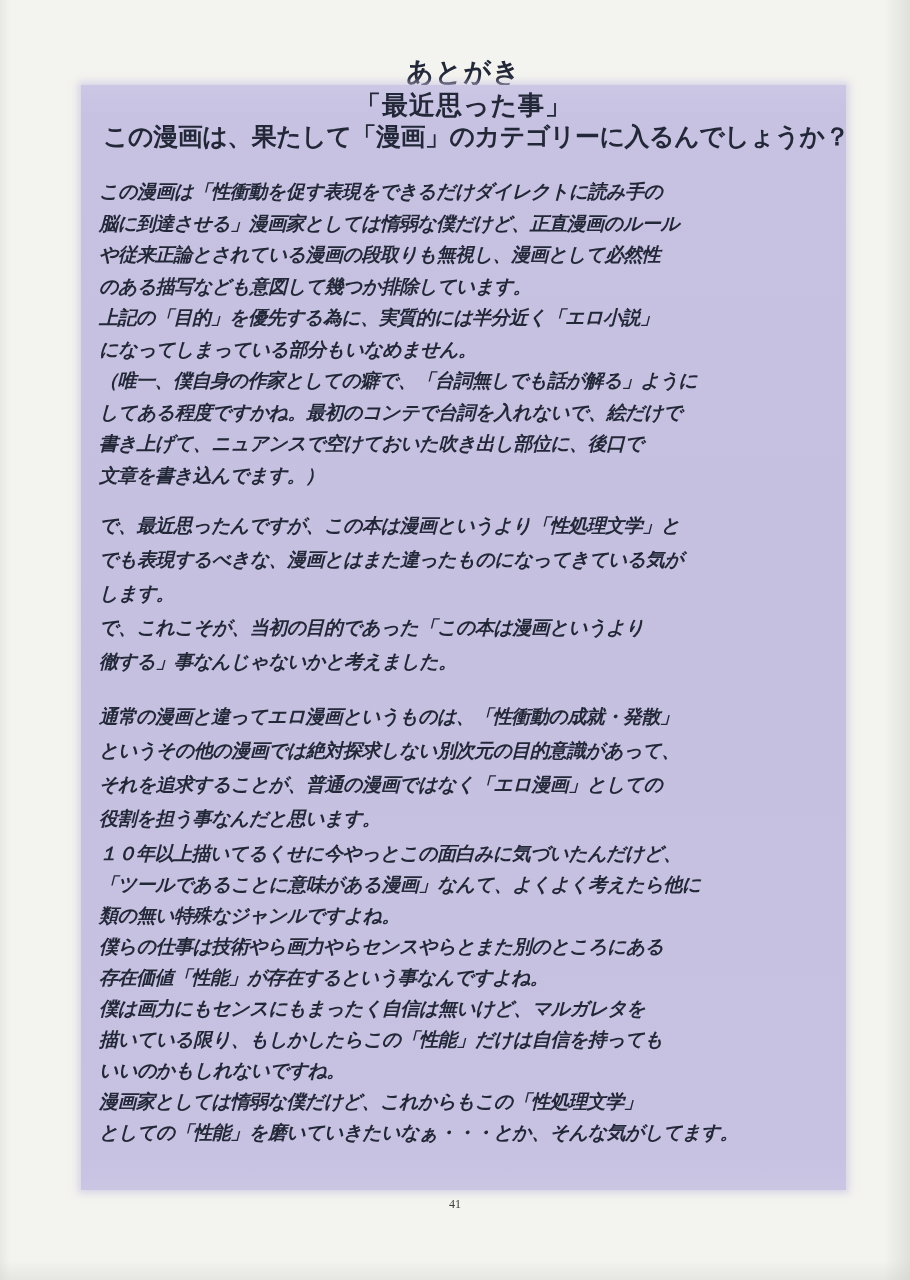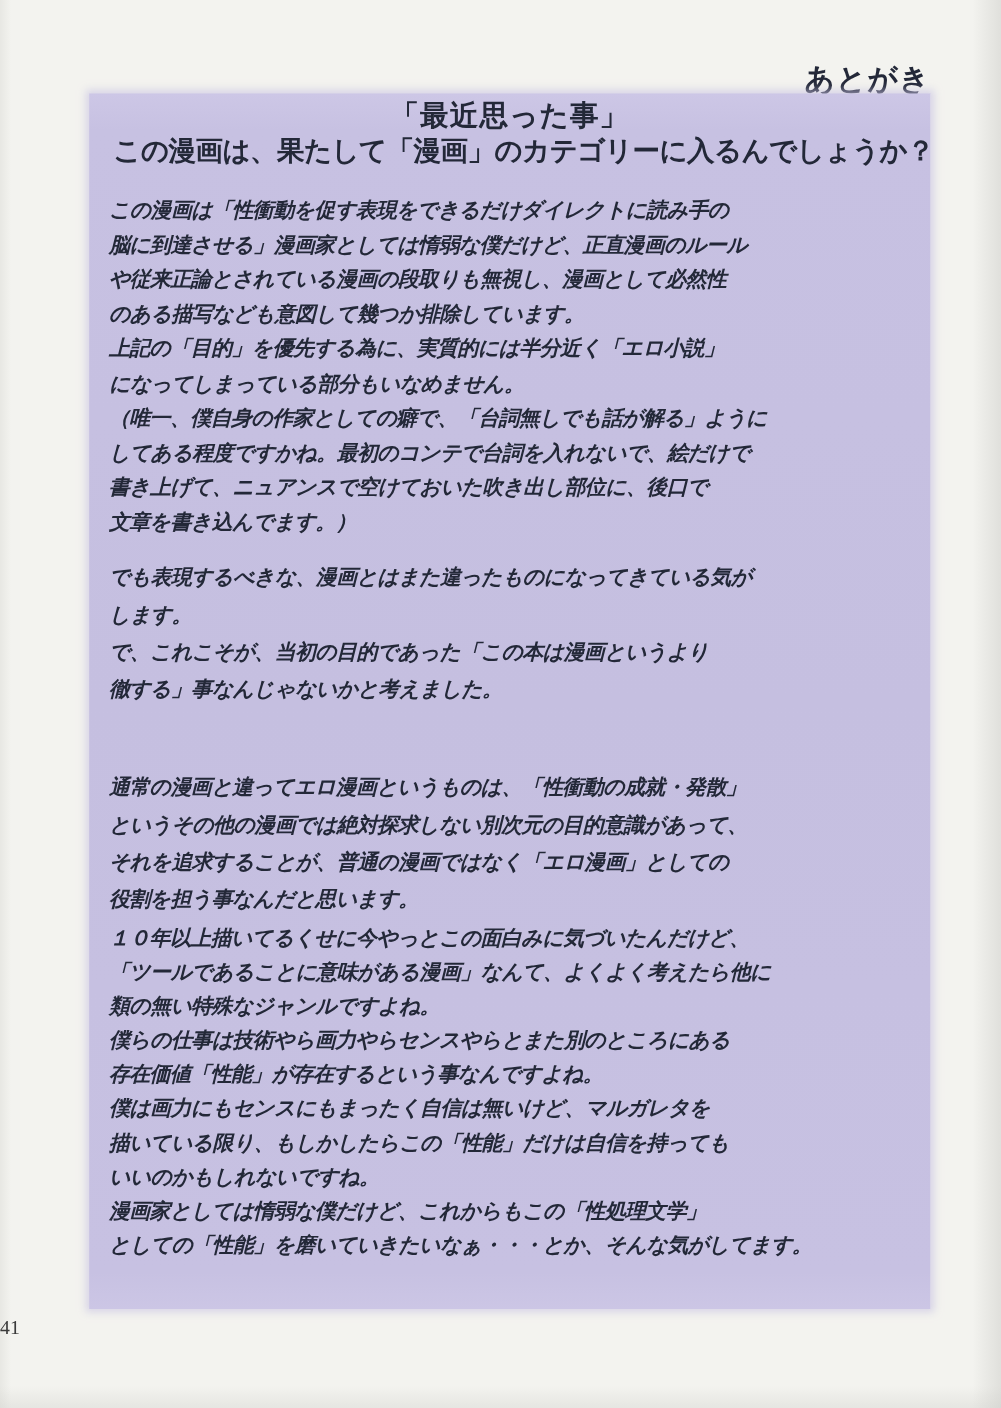--- a/index.html
+++ b/index.html
@@ -12,21 +12,21 @@
   .paper-shade{
     position:absolute;inset:0;pointer-events:none;
     background:
       linear-gradient(to right, rgba(210,210,205,.35) 0, rgba(210,210,205,0) 10px),
       linear-gradient(to left, rgba(200,200,196,.45) 0, rgba(200,200,196,0) 26px),
       linear-gradient(to top, rgba(205,205,200,.35) 0, rgba(205,205,200,0) 20px);
   }
   .ink{color:#232838;font-weight:bold;}
   .page-title{
     position:absolute;left:81px;top:54px;width:765px;
-    text-align:right;font-size:27px;letter-spacing:1px;
+    text-align:center;font-size:27px;letter-spacing:1px;
   }
   .panel{
     position:absolute;left:81px;top:85px;width:765px;height:1105px;
     background:linear-gradient(180deg,#cdc7e6 0%,#c7c1e2 3%,#c5bfe0 50%,#c7c1e2 97%,#ccc6e5 100%);
     box-shadow:0 0 7px 3px rgba(199,193,226,.65);
   }
   .subtitle{
     position:absolute;left:0;top:3px;width:100%;
     text-align:center;font-size:26px;letter-spacing:1px;
   }
@@ -45,22 +45,22 @@
     display:flex;justify-content:center;align-items:center;
     transform:translateX(34px);
   }
   .sig-date{font-size:29px;letter-spacing:2px;}
   .sig-author{font-size:29px;letter-spacing:2px;margin-left:26px;}
   .redaction{
     display:inline-block;width:110px;height:25px;margin-left:44px;
     background:#0a0a0a;
   }
   .page-number{
-    position:absolute;left:0;top:1197px;width:910px;
-    font-family:"Liberation Serif",serif;font-size:18px;color:#3a3a3a;
+    position:absolute;left:0;top:1197px;width:910px;text-align:center;
+    font-family:"Liberation Serif",serif;font-size:12px;color:#3a3a3a;
   }
 </style>
 </head>
 <body>
 
 <div class="paper-shade"></div>
 
 <div class="page-title ink">あとがき</div>
 
 <div class="panel">
@@ -76,20 +76,21 @@
     <div class="line ink">のある描写なども意図して幾つか排除しています。</div>
     <div class="line ink">上記の「目的」を優先する為に、実質的には半分近く「エロ小説」</div>
     <div class="line ink">になってしまっている部分もいなめません。</div>
     <div class="line ink">（唯一、僕自身の作家としての癖で、「台詞無しでも話が解る」ように</div>
     <div class="line ink">してある程度ですかね。最初のコンテで台詞を入れないで、絵だけで</div>
     <div class="line ink">書き上げて、ニュアンスで空けておいた吹き出し部位に、後口で</div>
     <div class="line ink">文章を書き込んでます。）</div>
   </div>
 
   <div class="block p2">
+    <div class="line ink">で、最近思ったんですが、この本は漫画というより「性処理文学」と</div>
     <div class="line ink">でも表現するべきな、漫画とはまた違ったものになってきている気が</div>
     <div class="line ink">します。</div>
     <div class="line ink">で、これこそが、当初の目的であった「この本は漫画というより</div>
     <div class="line ink">徹する」事なんじゃないかと考えました。</div>
   </div>
 
   <div class="block p3">
     <div class="line ink">通常の漫画と違ってエロ漫画というものは、「性衝動の成就・発散」</div>
     <div class="line ink">というその他の漫画では絶対探求しない別次元の目的意識があって、</div>
     <div class="line ink">それを追求することが、普通の漫画ではなく「エロ漫画」としての</div>

